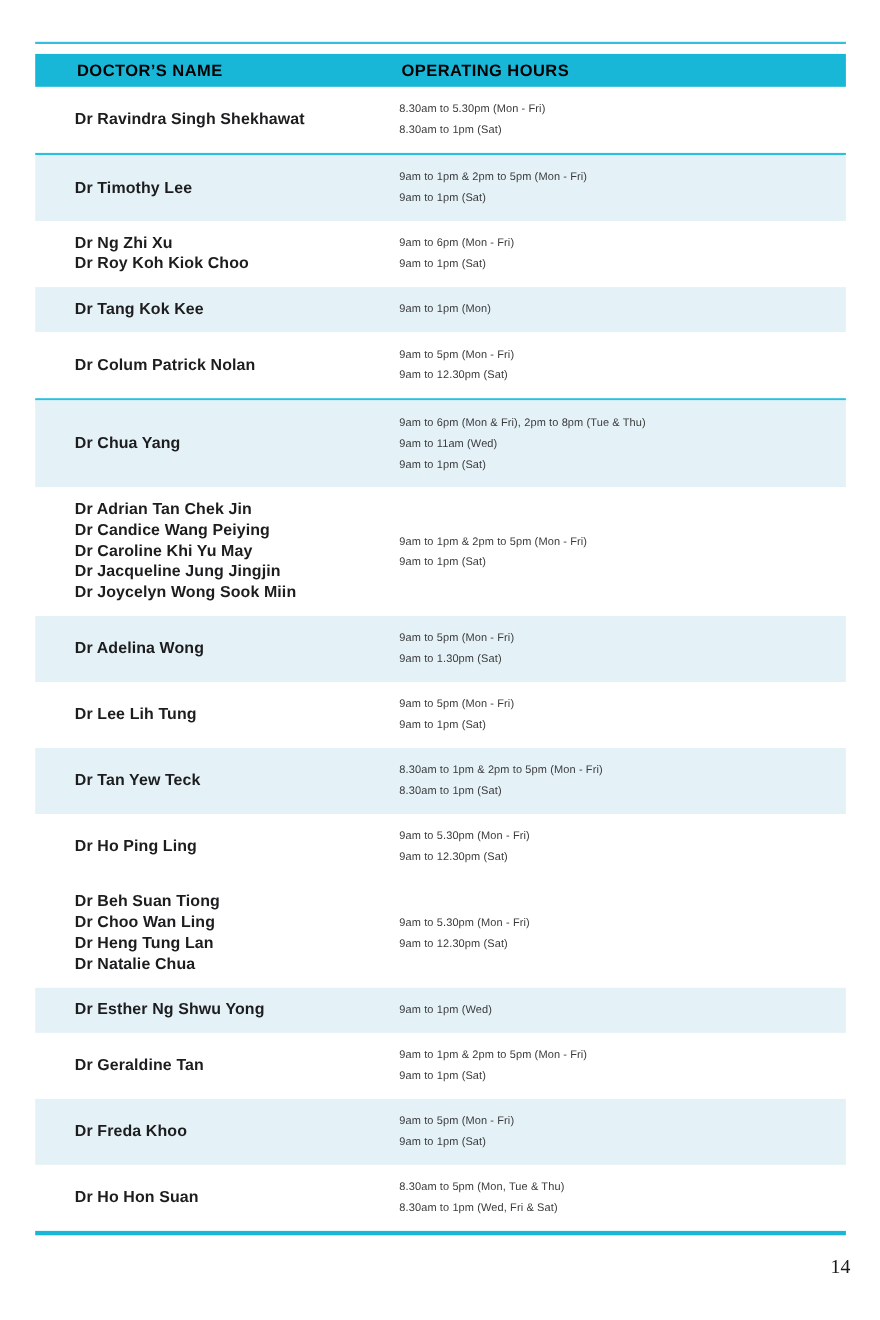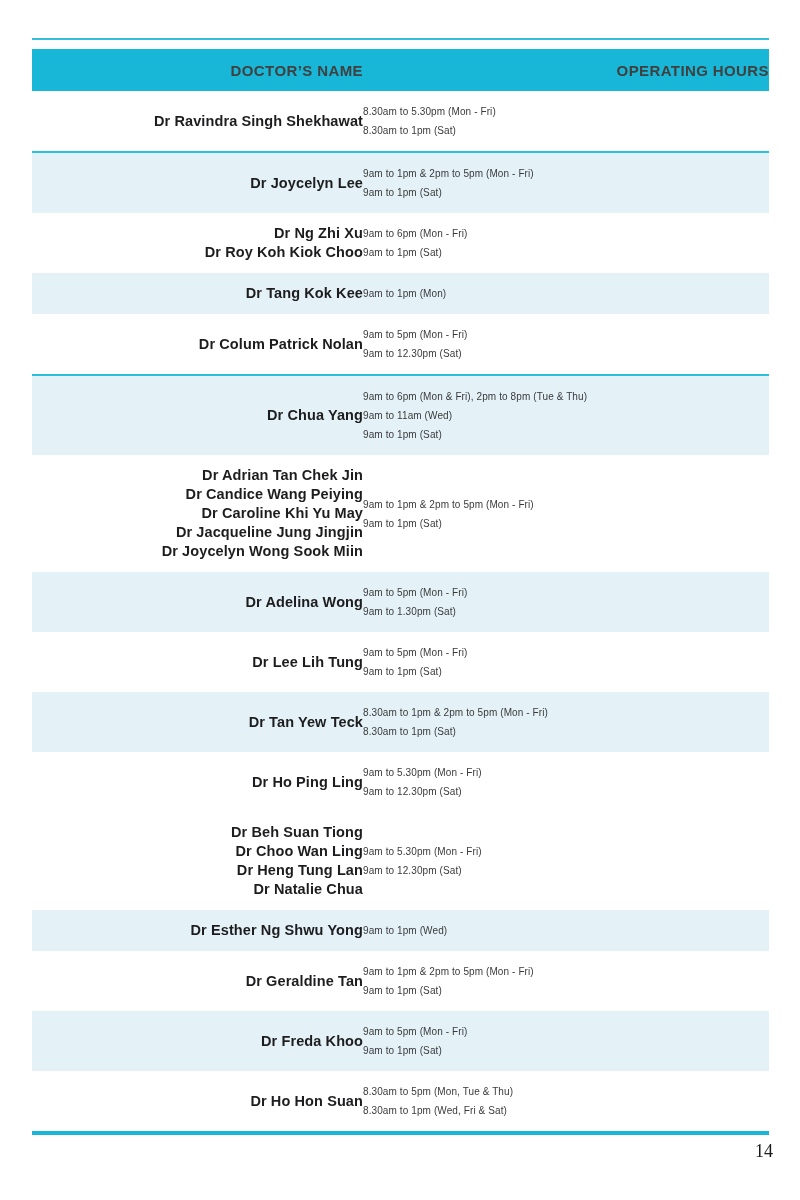--- a/index.html
+++ b/index.html
@@ -33,48 +33,46 @@
   .rule.top-rule {
     background: #35bedd;
     margin-bottom: 9px;
   }
   .rule.bottom-rule {
     height: 4px;
     background: #1ab6d8;
   }
   .header-row {
     background: #18b7d8;
-    height: 42px;
+    height: 30px;
     display: grid;
     grid-template-columns: 331px 1fr;
     align-items: center;
-    color: #404040;
+    color: #000000;
     font-weight: bold;
     font-size: 15px;
     letter-spacing: 0.4px;
-    text-align: right;
   }
   .header-row .h-name { padding-left: 38px; }
   .header-row .h-hours { padding-left: 2px; }
   .t-row {
     display: grid;
     grid-template-columns: 331px 1fr;
     align-items: center;
     padding: 11px 0;
   }
   .t-row.bg-blue { background: #e4f2f7; }
   .t-row.bg-white { background: #ffffff; }
   .cell-names {
     padding-left: 36px;
     font-weight: bold;
     font-size: 14.5px;
     color: #1d1d1f;
     line-height: 19px;
     letter-spacing: 0.1px;
-    text-align: right;
   }
   .cell-hours {
     font-size: 10px;
     color: #3a3a3c;
     line-height: 19px;
     letter-spacing: 0.1px;
   }
   .page-number {
     position: absolute;
     right: 27px;
@@ -103,21 +101,21 @@
             <div>Dr Ravindra Singh Shekhawat</div>
           </div>
     <div class="cell-hours">
             <div>8.30am to 5.30pm (Mon - Fri)</div>
             <div>8.30am to 1pm (Sat)</div>
           </div>
   </div>
 <div class="rule"></div>
   <div class="t-row bg-blue">
     <div class="cell-names">
-            <div>Dr Joycelyn Lee</div>
+            <div>Dr Timothy Lee</div>
           </div>
     <div class="cell-hours">
             <div>9am to 1pm &amp; 2pm to 5pm (Mon - Fri)</div>
             <div>9am to 1pm (Sat)</div>
           </div>
   </div>
 
   <div class="t-row bg-white">
     <div class="cell-names">
             <div>Dr Ng Zhi Xu</div>

